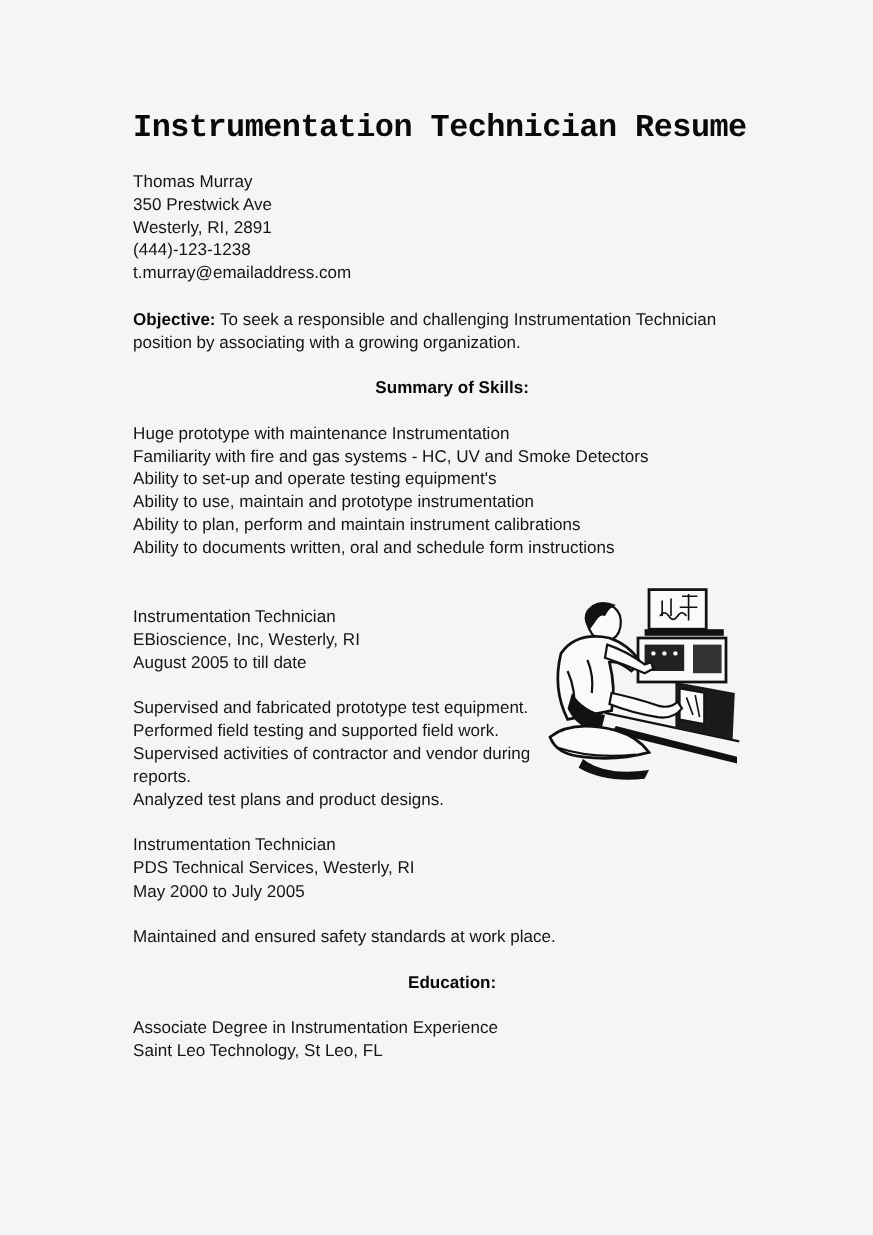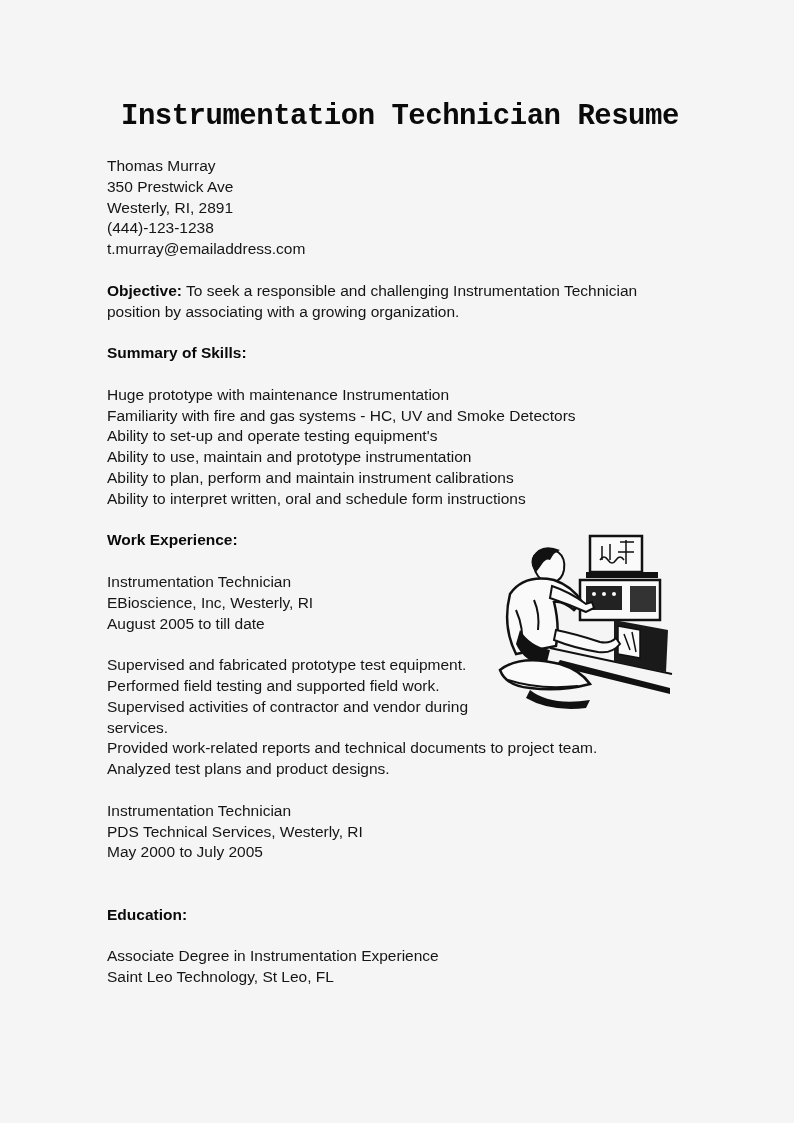--- a/index.html
+++ b/index.html
@@ -29,33 +29,33 @@
       margin: 0;
       font-family: "Liberation Mono", "DejaVu Sans Mono", monospace;
       font-weight: bold;
       font-size: 29px;
       letter-spacing: -0.5px;
       color: #0a0a0a;
       white-space: nowrap;
     }
     .content {
       position: absolute;
-      left: 107px;
+      left: 121px;
       top: 156px;
       width: 580px;
     }
     .line {
       display: block;
       height: 20.8px;
       line-height: 20.8px;
       white-space: nowrap;
       color: #151515;
     }
     .gap { display: block; height: 20.8px; }
-    .bold { font-weight: bold; color: #0a0a0a; }
+    .bold { font-weight: bold; color: #0a0a0a; text-align: center; }
     .illustration {
       position: absolute;
       left: 490px;
       top: 530px;
       width: 185px;
       height: 190px;
     }
   </style>
 </head>
 <body>
@@ -84,49 +84,48 @@
     <span class="gap"></span>
 
     <div>
       <span class="line bold">Summary of Skills:</span>
       <span class="gap"></span>
       <span class="line">Huge prototype with maintenance Instrumentation</span>
       <span class="line">Familiarity with fire and gas systems - HC, UV and Smoke Detectors</span>
       <span class="line">Ability to set-up and operate testing equipment's</span>
       <span class="line">Ability to use, maintain and prototype instrumentation</span>
       <span class="line">Ability to plan, perform and maintain instrument calibrations</span>
-      <span class="line">Ability to interpret written, oral and schedule form instructions</span>
+      <span class="line">Ability to documents written, oral and schedule form instructions</span>
     </div>
 
     <span class="gap"></span>
 
     <div>
-      <span class="line bold">Work Experience:</span>
       <span class="gap"></span>
 
       <div>
         <span class="line">Instrumentation Technician</span>
         <span class="line">EBioscience, Inc, Westerly, RI</span>
         <span class="line">August 2005 to till date</span>
         <span class="gap"></span>
         <span class="line">Supervised and fabricated prototype test equipment.</span>
         <span class="line">Performed field testing and supported field work.</span>
         <span class="line">Supervised activities of contractor and vendor during</span>
-        <span class="line">services.</span>
-        <span class="line">Provided work-related reports and technical documents to project team.</span>
+        <span class="line">reports.</span>
         <span class="line">Analyzed test plans and product designs.</span>
       </div>
 
       <span class="gap"></span>
 
       <div>
         <span class="line">Instrumentation Technician</span>
         <span class="line">PDS Technical Services, Westerly, RI</span>
         <span class="line">May 2000 to July 2005</span>
         <span class="gap"></span>
+        <span class="line">Maintained and ensured safety standards at work place.</span>
       </div>
     </div>
 
     <span class="gap"></span>
 
     <div>
       <span class="line bold">Education:</span>
       <span class="gap"></span>
       <span class="line">Associate Degree in Instrumentation Experience</span>
       <span class="line">Saint Leo Technology, St Leo, FL</span>

